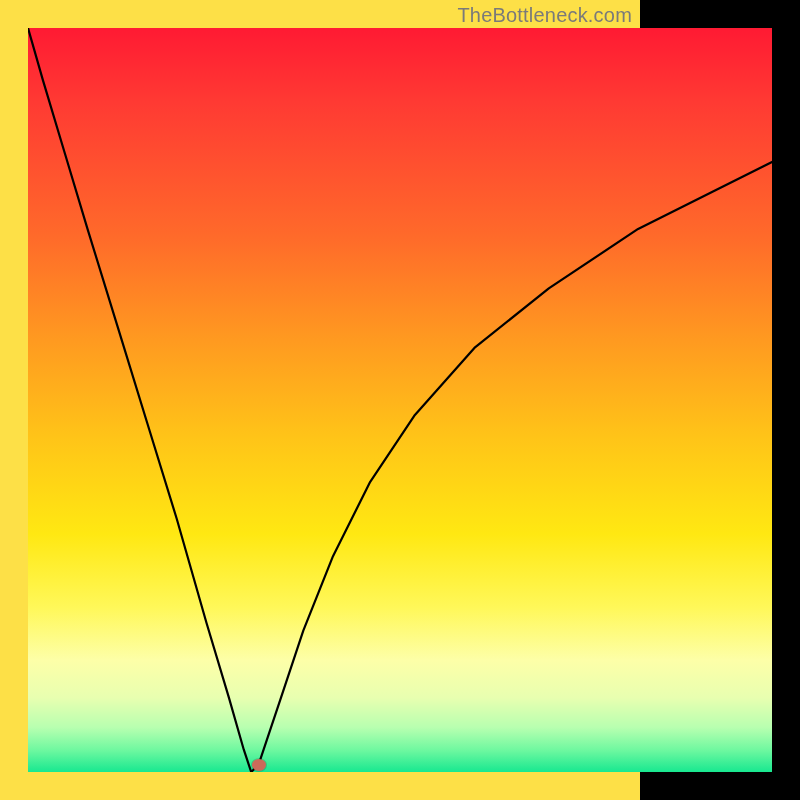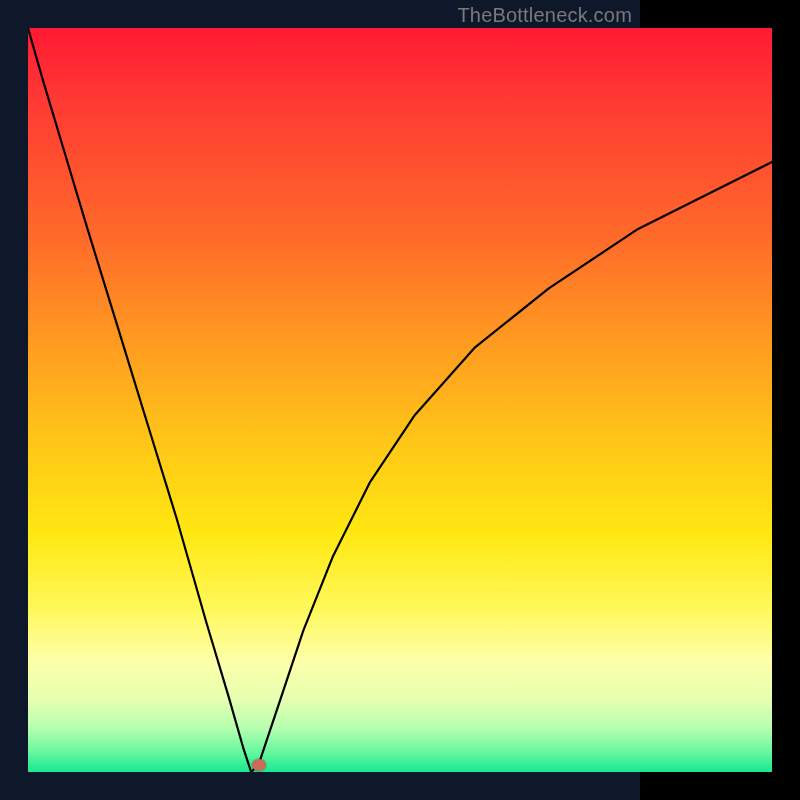--- a/index.html
+++ b/index.html
@@ -8,21 +8,21 @@
     width: 800px;
     height: 800px;
     background: #000;
     font-family: Arial, Helvetica, sans-serif;
     overflow: hidden;
   }
   .frame {
     position: relative;
     width: 640px;
     height: 800px;
-    background: #0f172a;
+    background: #fde047;
   }
   .plot {
     position: absolute;
     left: 28px;
     top: 28px;
     width: 744px;
     height: 744px;
     
     background: linear-gradient(
       to bottom,

